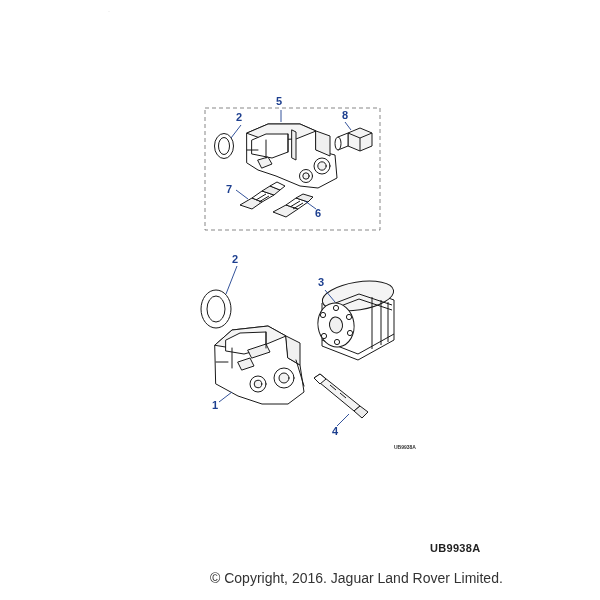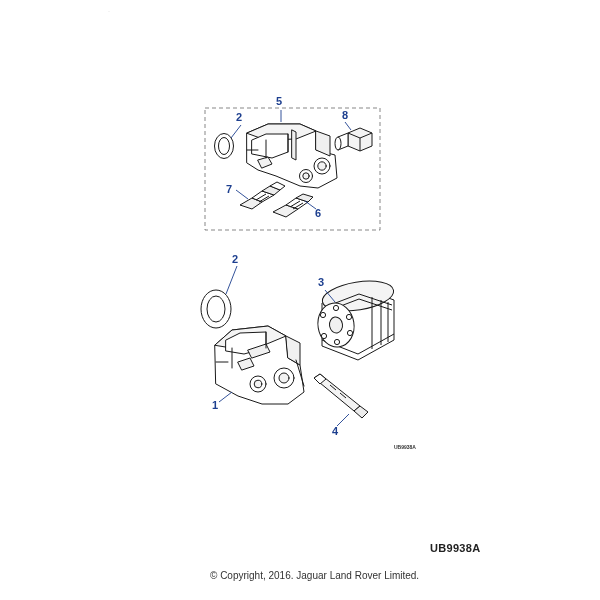--- a/index.html
+++ b/index.html
@@ -47,21 +47,21 @@
     position: absolute;
     font-family: "Liberation Sans", sans-serif;
     font-size: 5px;
     font-weight: bold;
     color: #333333;
     white-space: nowrap;
   }
   .copyright {
     position: absolute;
     font-family: "Liberation Sans", sans-serif;
-    font-size: 10px;
+    font-size: 14px;
     color: #333333;
     white-space: nowrap;
   }
   .tiny-mark {
     position: absolute;
     font-family: "Liberation Sans", sans-serif;
     font-size: 6px;
     color: #b9b9b9;
   }
 </style>

